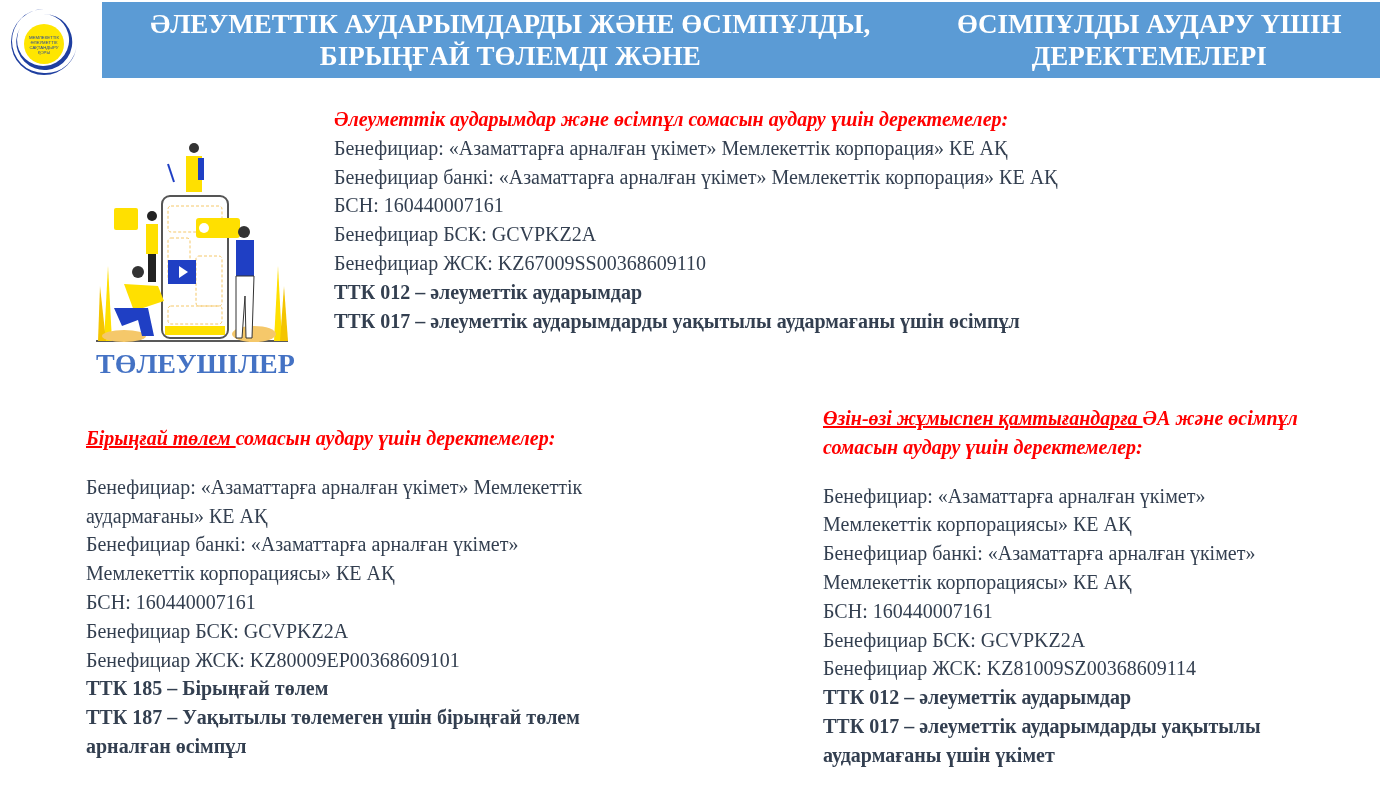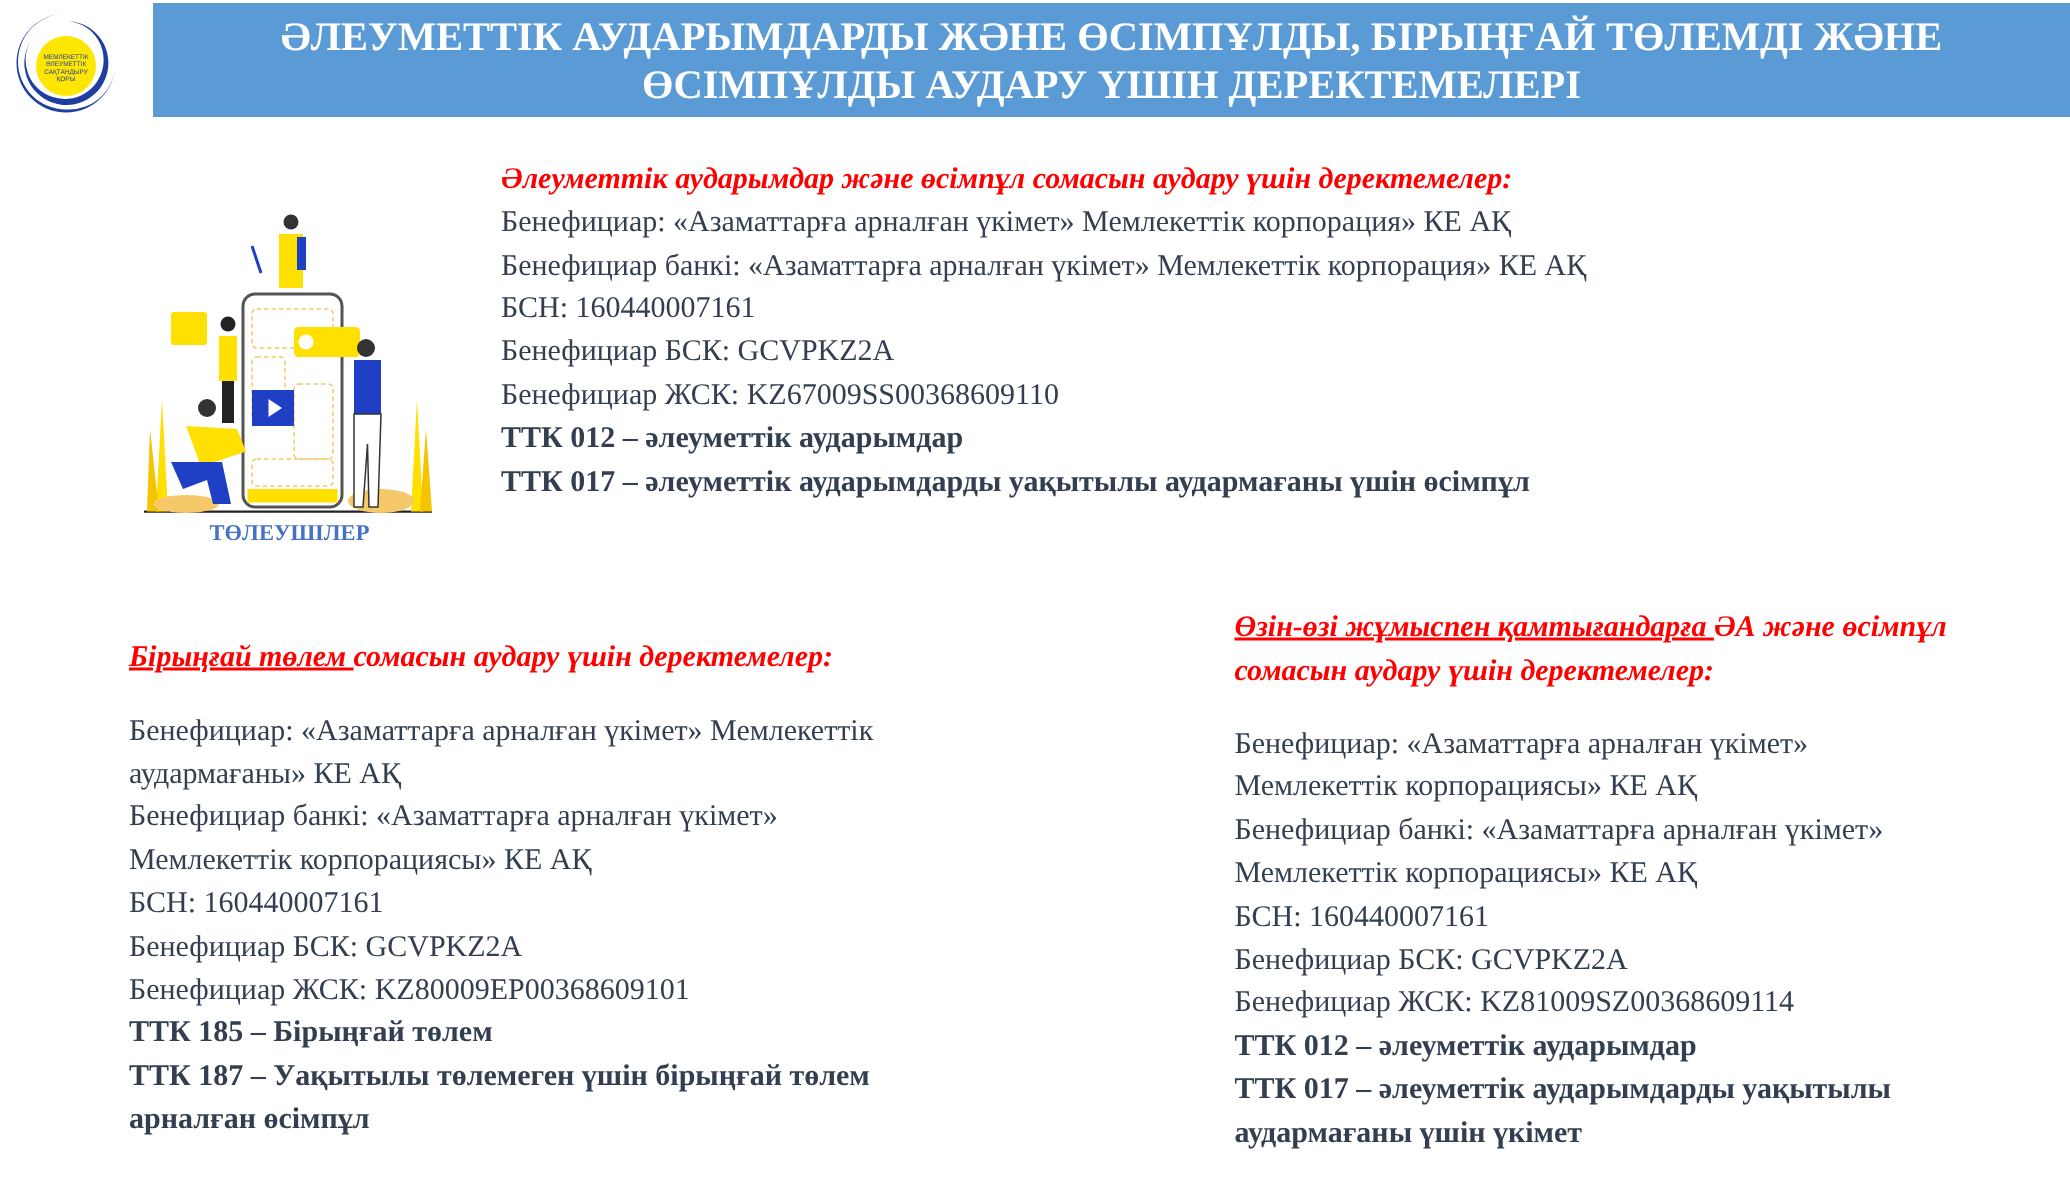--- a/index.html
+++ b/index.html
@@ -6,27 +6,27 @@
   body {
     width: 1380px; height: 792px; position: relative; overflow: hidden;
     background: #ffffff;
     font-family: "Liberation Serif", "DejaVu Serif", serif;
     color: #333f50;
   }
   .logo { position: absolute; left: 8px; top: 6px; width: 72px; height: 72px; }
   .banner {
     position: absolute; left: 102px; top: 2px; width: 1278px; height: 76px;
     background: #5b9bd5; color: #ffffff;
-    display: flex; flex-direction: column; align-items: center; justify-content: center;
+    display: flex; flex-direction: row; align-items: center; justify-content: center;
     font-weight: bold; font-size: 27px; line-height: 32px; text-align: center;
   }
   .illus { position: absolute; left: 94px; top: 136px; width: 196px; height: 210px; }
   .payers-label {
     position: absolute; left: 96px; top: 348px; width: 194px; text-align: center;
-    color: #4472c4; font-weight: bold; font-size: 15px;
+    color: #4472c4; font-weight: bold; font-size: 28px;
   }
   .block { position: absolute; font-size: 20px; line-height: 28.8px; }
   .block .head { color: #ff0000; font-weight: bold; font-style: italic; }
   .block .head u { text-decoration: underline; text-decoration-thickness: 2px; }
   .block .row { white-space: normal; }
   .block .bold { font-weight: bold; }
   .top-block { left: 334px; top: 105px; width: 1000px; }
   .left-block { left: 86px; top: 404px; width: 640px; margin-top: 20px; }
   .right-block { left: 811px; top: 404px; width: 560px; margin-left: 12px; }
   .gap { height: 20px; }

